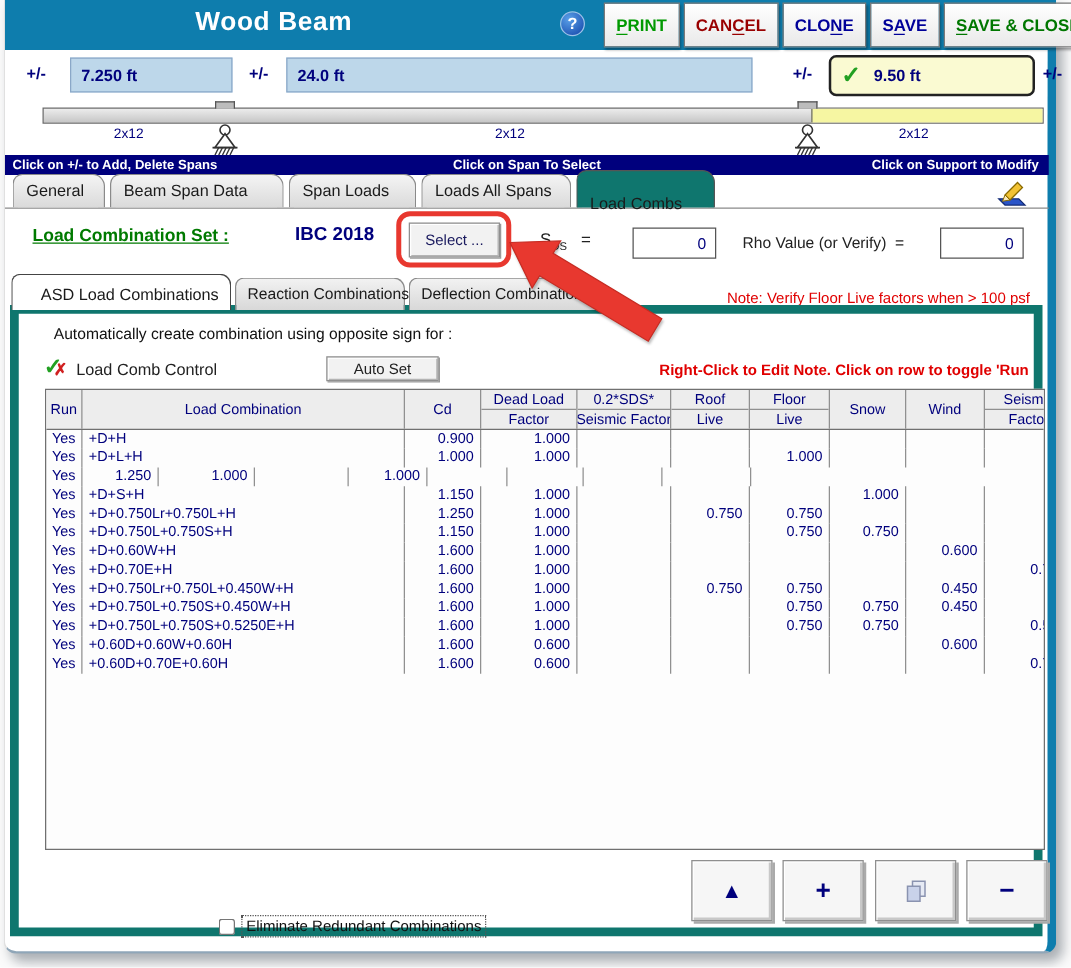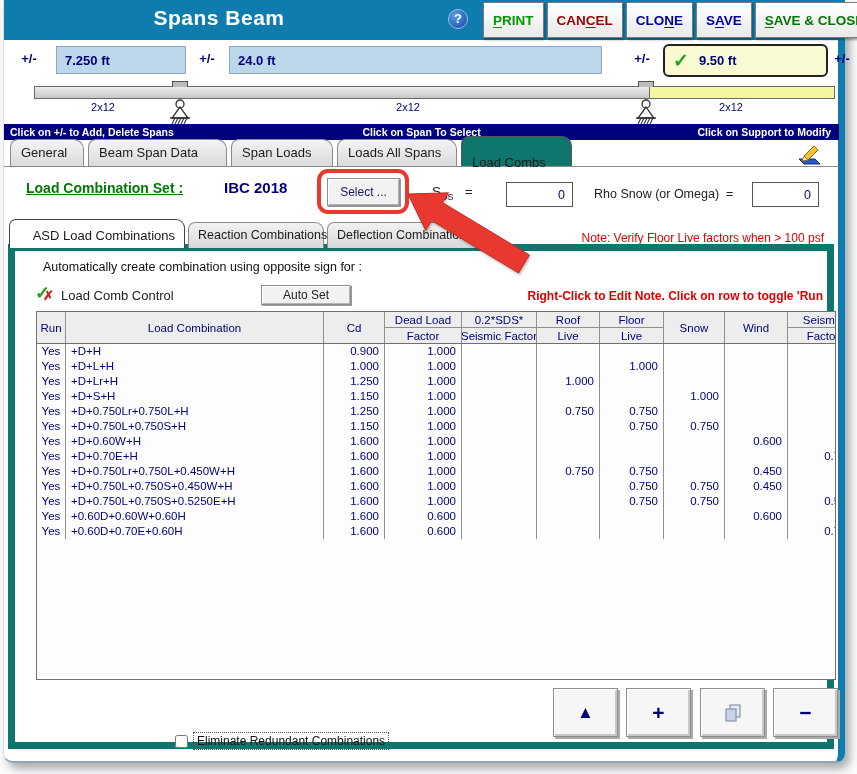--- a/index.html
+++ b/index.html
@@ -48,21 +48,21 @@
   
   #main-tabs{position:absolute;left:6px;top:139px;height:28px;display:flex;gap:4px;z-index:2;}
   .tab{height:27px;background:linear-gradient(#f4f4f4,#dadada);border:1px solid #8a8a8a;border-bottom:none;
     border-radius:8px 10px 0 0;font-size:13px;color:#1a1a1a;padding:5px 10px 0 10px;cursor:pointer;white-space:nowrap;}
   .tab.active{background:#0f766e;height:30px;margin-top:-3px;padding-top:18px;border-color:#555;z-index:3;}
   #tabline{position:absolute;left:0;top:166px;width:835px;height:1px;background:#8a8a8a;z-index:1;}
   #pencil{position:absolute;left:792px;top:143px;width:26px;height:22px;cursor:pointer;z-index:2;}
 
   
   #lcs-label{position:absolute;left:22px;top:180px;color:var(--green-label,#007a00);font-size:14px;font-weight:700;text-decoration:underline;}
-  #lcs-value{position:absolute;left:220px;top:179px;color:var(--navy,#00007e);font-size:15px;font-weight:700;}
+  #lcs-value{position:absolute;left:232px;top:179px;color:var(--navy,#00007e);font-size:15px;font-weight:700;}
   #select-btn{position:absolute;left:323px;top:178px;width:73px;height:28px;font-size:12px;color:#1a1a5e;
     background:#f2f2f2;border:1px solid #8f8f8f;box-shadow:inset 1px 1px 0 #fff,inset -1px -1px 0 #b4b4b4,1px 1px 0 #9a9a9a;
     font-family:"Liberation Sans",sans-serif;cursor:pointer;}
   #hl-box{position:absolute;left:313px;top:169px;width:92px;height:45px;border:4px solid var(--accent-red,#e8382f);
     border-radius:11px;z-index:4;pointer-events:none;}
   #hl-arrow{position:absolute;left:398px;top:182px;width:140px;height:95px;z-index:5;pointer-events:none;}
   #sds-wrap{position:absolute;left:428px;top:184px;font-size:13.5px;color:#222;}
   #sds-wrap sub{font-size:9px;}
   .small-input{height:25px;border:1px solid #555;background:#fff;color:var(--navy,#00007e);
     font-family:"Liberation Sans",sans-serif;font-size:12.5px;text-align:right;padding:0 7px;}
@@ -108,21 +108,21 @@
   #chk-row{position:absolute;left:118px;top:482px;display:flex;align-items:center;gap:6px;padding-left:42px;}
   #chk-row input{width:13px;height:13px;margin:0;cursor:pointer;}
   #chk-row label{font-size:12px;color:#111;outline:1px dotted #555;padding:1px 3px;cursor:pointer;}
 </style>
 </head>
 <body>
 
 <div id="window">
 
   <div id="titlebar">
-    <div id="title">Spans Beam</div>
+    <div id="title">Wood Beam</div>
     <div id="help">?</div>
     <div id="header-buttons">
         <button class="hbtn" style="color: rgb(0, 153, 0);"><u>P</u>RINT</button>
         <button class="hbtn" style="color: rgb(153, 0, 0);">CAN<u>C</u>EL</button>
         <button class="hbtn" style="color: rgb(0, 0, 153);">CLO<u>N</u>E</button>
         <button class="hbtn" style="color: rgb(0, 0, 153);">S<u>A</u>VE</button>
         <button class="hbtn" style="color: rgb(0, 119, 0);"><u>S</u>AVE &amp; CLOSE</button>
       </div>
   </div>
 
@@ -197,21 +197,21 @@
   <div id="hl-box"></div>
   <svg id="hl-arrow" viewBox="0 0 140 95">
     <polygon points="6,12 46.5,10.8 40.5,20.6 127.4,73 116.6,91 29.7,38.6 23.7,48.4" fill="#e8382f" stroke="#c62b22" stroke-width="1" style="filter:drop-shadow(1px 2px 1px rgba(0,0,0,.25));"></polygon>
   </svg>
   <div id="sds-wrap">
     <span>S</span><sub>DS</sub>&nbsp;&nbsp;
     <span>=</span>
   </div>
   <input class="abs small-input" style="left: 502px; top: 182px; width: 67px;" readonly="" value="0">
   <div id="rho-label">
-    <span>Rho Snow (or Omega)</span>&nbsp;&nbsp;<span>=</span>
+    <span>Rho Value (or Verify)</span>&nbsp;&nbsp;<span>=</span>
   </div>
   <input class="abs small-input" style="left: 748px; top: 182px; width: 67px;" readonly="" value="0">
 
   <div id="sub-tabs">
       <div class="stab active" style="width: 176px; text-align: right;">ASD Load Combinations</div>
       <div class="stab" style="width: 136px; text-align: center;">Reaction Combinations</div>
       <div class="stab" style="width: 151px; text-align: center;">Deflection Combinations</div>
     </div>
   <div id="note">Note: Verify Floor Live factors when &gt; 100 psf</div>
 
@@ -283,21 +283,20 @@
             <div class="td num" style="width: 77px;">1.000</div>
             <div class="td num" style="width: 75px;"></div>
             <div class="td num" style="width: 63px;"></div>
             <div class="td num" style="width: 64px;">1.000</div>
             <div class="td num" style="width: 61px;"></div>
             <div class="td num" style="width: 63px;"></div>
             <div class="td num" style="width: 71px;"></div>
           </div>
           <div class="trow">
             <div class="td center" style="width: 29px;">Yes</div>
-            <div class="td left" style="width: 258px;">+D+Lr+H</div>
             <div class="td num" style="width: 61px;">1.250</div>
             <div class="td num" style="width: 77px;">1.000</div>
             <div class="td num" style="width: 75px;"></div>
             <div class="td num" style="width: 63px;">1.000</div>
             <div class="td num" style="width: 64px;"></div>
             <div class="td num" style="width: 61px;"></div>
             <div class="td num" style="width: 63px;"></div>
             <div class="td num" style="width: 71px;"></div>
           </div>
           <div class="trow">

